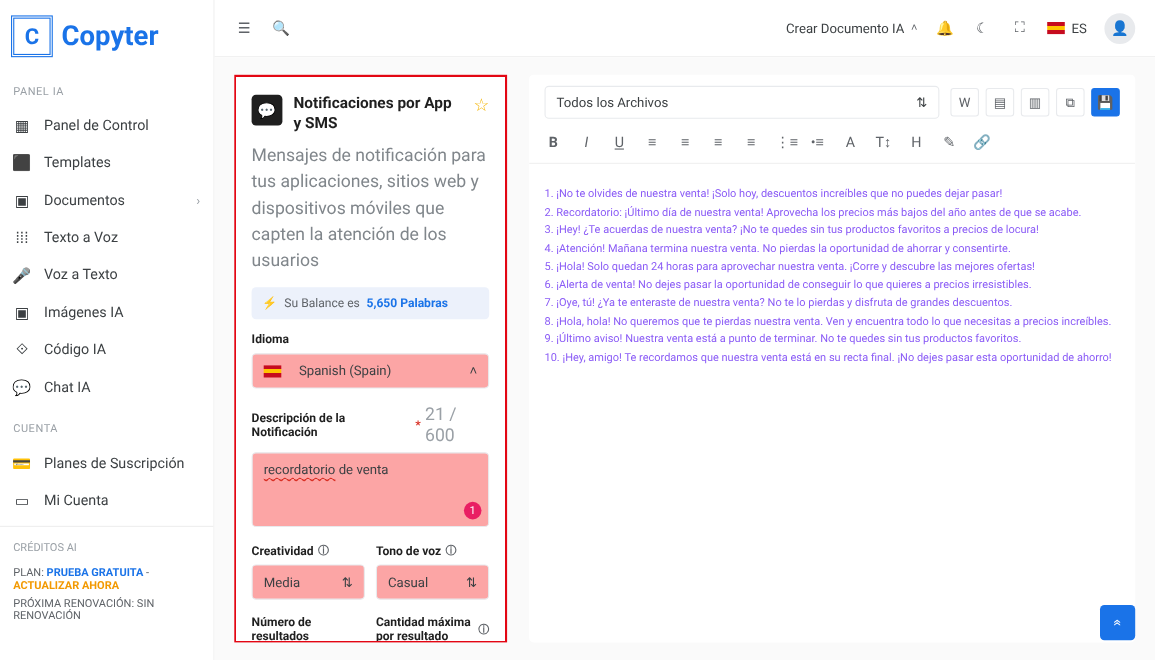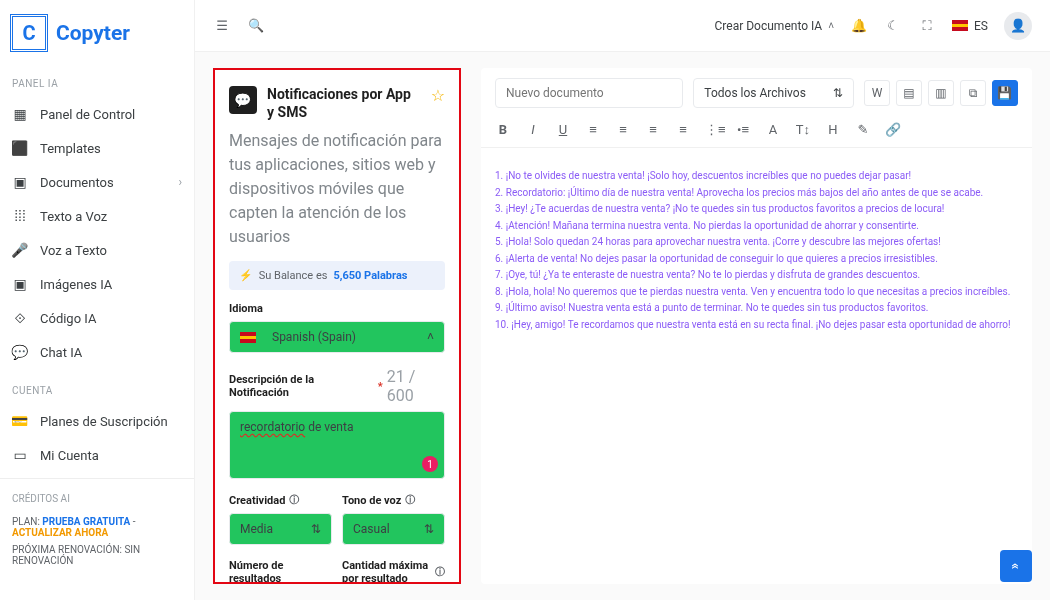--- a/index.html
+++ b/index.html
@@ -3,21 +3,21 @@
 <meta charset="utf-8">
 <style>
 * { margin: 0; padding: 0; box-sizing: border-box; font-family: -apple-system, BlinkMacSystemFont, "Segoe UI", Roboto, sans-serif; }
 body { background: #fff; color: #333; font-size: 13px; overflow: hidden; }
 .app { display: flex; width: 1050px; height: 600px; }
 
 
 .sidebar { width: 195px; background: #fff; display: flex; flex-direction: column; padding: 0 0 10px 0; border-right: 1px solid #f0f0f0; }
 .logo-row { display: flex; align-items: center; gap: 8px; padding: 14px 10px 20px 10px; }
 .logo-box { width: 38px; height: 38px; border: 3px double #1a73e8; display: flex; align-items: center; justify-content: center; font-weight: 700; color: #1a73e8; font-size: 20px; }
-.logo-text { color: #1a73e8; font-weight: 700; font-size: 21px; }
+.logo-text { color: #1a73e8; font-weight: 700; font-size: 25px; }
 .section-label { font-size: 10px; color: #9aa0a6; letter-spacing: 0.5px; padding: 6px 12px 8px; text-transform: uppercase; }
 .nav-item { display: flex; align-items: center; gap: 12px; padding: 9px 12px; color: #3c4043; cursor: pointer; font-size: 13px; }
 .nav-icon { width: 16px; height: 16px; display: inline-flex; align-items: center; justify-content: center; color: #3c4043; font-size: 14px; }
 .nav-item .caret { margin-left: auto; color: #9aa0a6; font-size: 12px; }
 .divider { height: 1px; background: #eee; margin: 6px 0; }
 .credits { padding: 8px 12px; font-size: 10px; color: #9aa0a6; text-transform: uppercase; }
 .plan-line { padding: 4px 12px 0; font-size: 10px; }
 .plan-line .lbl { color: #5f6368; }
 .plan-line .v1 { color: #1a73e8; font-weight: 700; }
 .plan-line .v2 { color: #f29900; font-weight: 700; }
@@ -45,21 +45,21 @@
 .fp-title { font-weight: 700; font-size: 14px; color: #1f1f1f; flex: 1; line-height: 1.25; }
 .star { color: #f4b400; font-size: 16px; cursor: pointer; }
 .fp-desc { font-size: 16px; color: #80868b; line-height: 1.5; margin-bottom: 12px; }
 .balance-box { background: #ecf1fb; padding: 8px 10px; border-radius: 4px; font-size: 11px; color: #5f6368; margin-bottom: 12px; display:flex; align-items:center; gap:6px;}
 .balance-box .bolt { color: #1a73e8; }
 .balance-box b { color: #1a73e8; font-weight: 700; }
 .field-label { font-size: 11px; font-weight: 700; color: #1f1f1f; margin-bottom: 6px; display: flex; align-items: center; gap: 4px; }
 .field-label .req { color: #d93025; }
 .field-label .info { color: #5f6368; font-size: 10px; }
 .field-label .counter { margin-left: auto; color: #9aa0a6; font-weight: 400; font-size: 16px; }
-.select-box, .text-box, .textarea-box { width: 100%; border: 1px solid #e8eaed; border-radius: 4px; background: #22c55e; padding: 8px 10px; font-size: 12px; color: #3c4043; margin-bottom: 14px; }
+.select-box, .text-box, .textarea-box { width: 100%; border: 1px solid #e8eaed; border-radius: 4px; background: #fca5a5; padding: 8px 10px; font-size: 12px; color: #3c4043; margin-bottom: 14px; }
 .select-box { display: flex; align-items: center; justify-content: space-between; cursor: pointer; }
 .select-box .flag { margin-right: 8px; }
 .textarea-box { min-height: 68px; position: relative; }
 .textarea-box .txt { font-size: 12px; color: #3c4043; }
 .textarea-box .underline { text-decoration: underline wavy #d93025; text-underline-offset: 2px; }
 .badge-1 { position: absolute; bottom: 6px; right: 6px; width: 16px; height: 16px; border-radius: 50%; background: #e91e63; color: #fff; font-size: 10px; display: flex; align-items: center; justify-content: center; }
 .two-col { display: flex; gap: 10px; }
 .two-col > div { flex: 1; }
 .gen-btn { display: block; margin: 6px auto 0; background: #1a73e8; color: #fff; border: none; border-radius: 16px; padding: 24px 28px; font-size: 11px; font-weight: 600; cursor: pointer; }
 
@@ -239,21 +239,20 @@
               </div>
             <div class="text-box">30</div>
           </div>
         </div>
 
         <button class="gen-btn">GENERAR TEXTO</button>
       </div>
 
       <div class="editor-panel">
         <div class="editor-top">
-          <input class="doc-input" placeholder="Nuevo documento" style="">
           <div class="doc-select">
             <span>Todos los Archivos</span>
             <span>⇅</span>
           </div>
           <div class="doc-actions">
             <div class="doc-act">W</div>
             <div class="doc-act">▤</div>
             <div class="doc-act">▥</div>
             <div class="doc-act">⧉</div>
             <div class="doc-act primary">💾</div>

